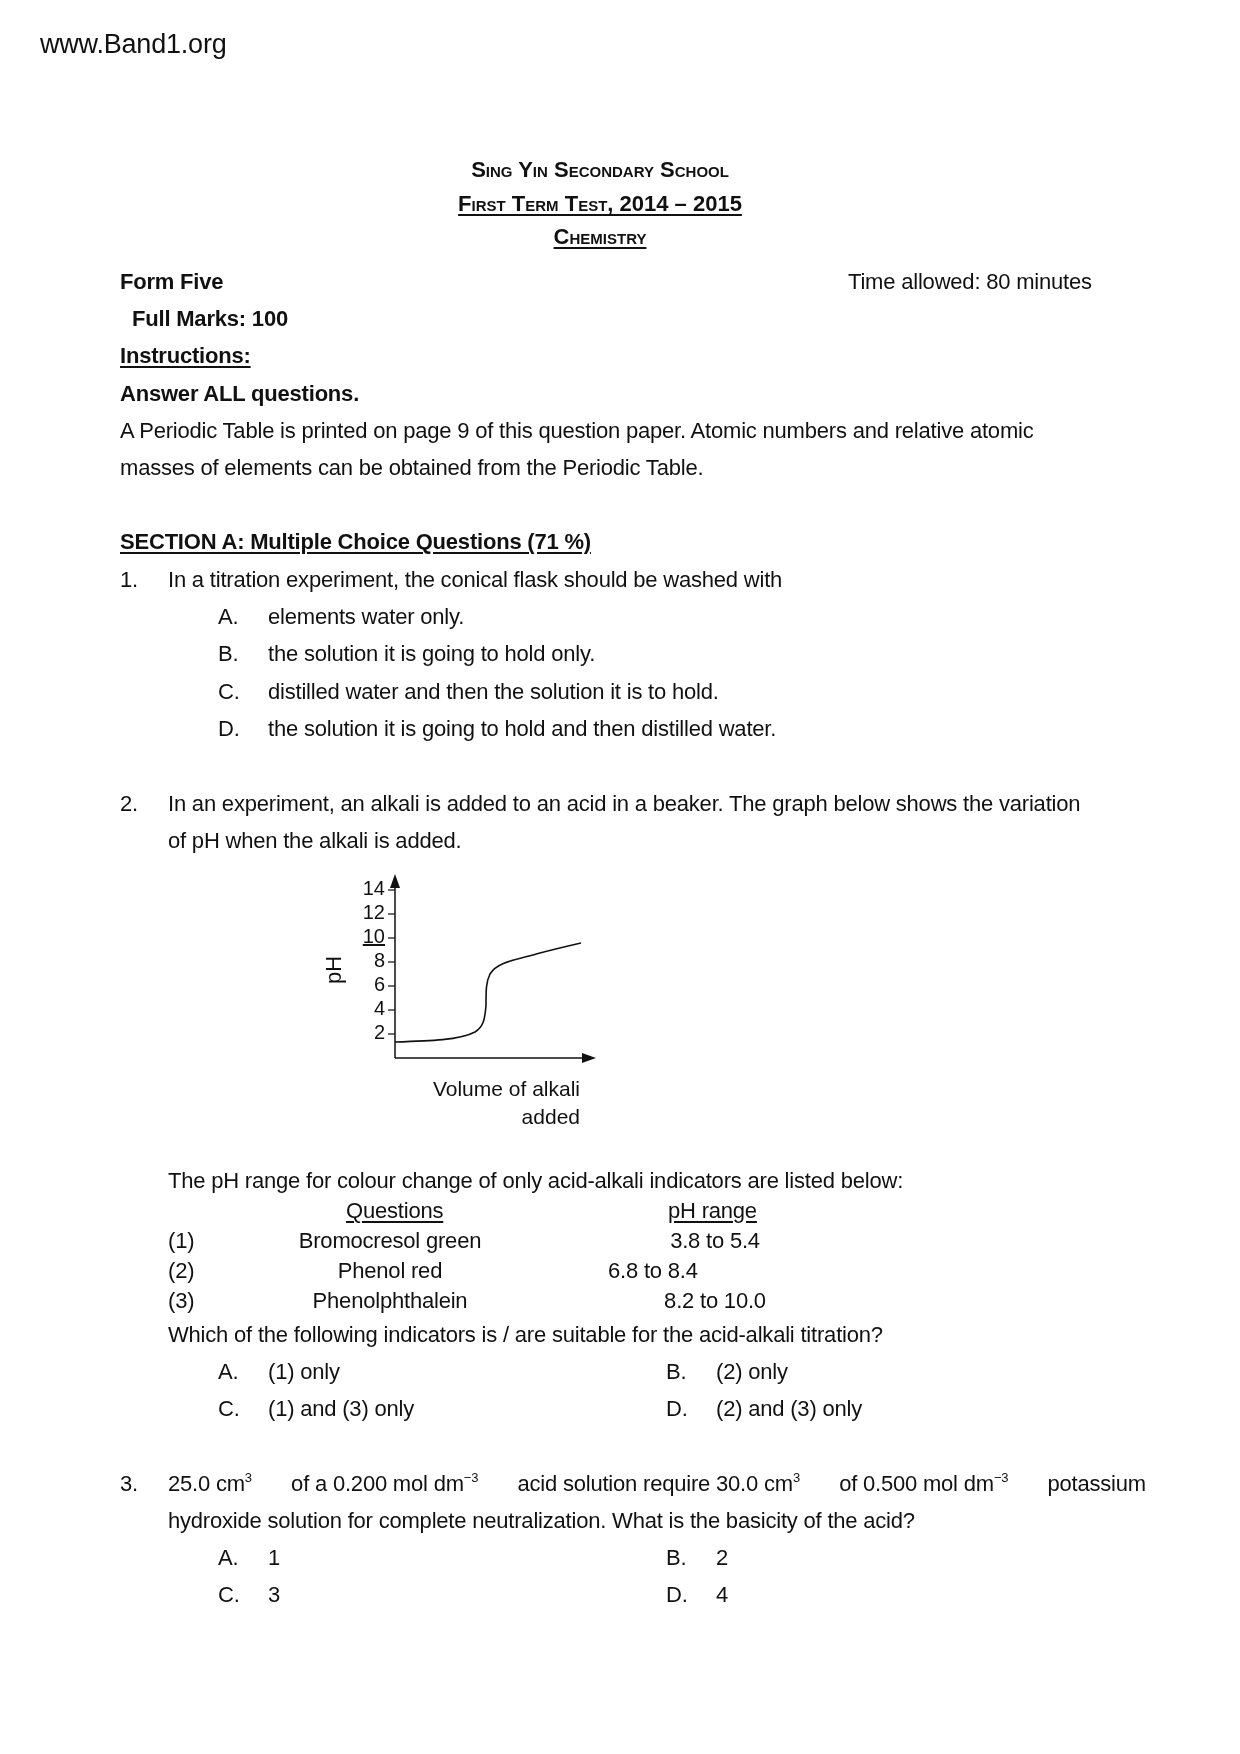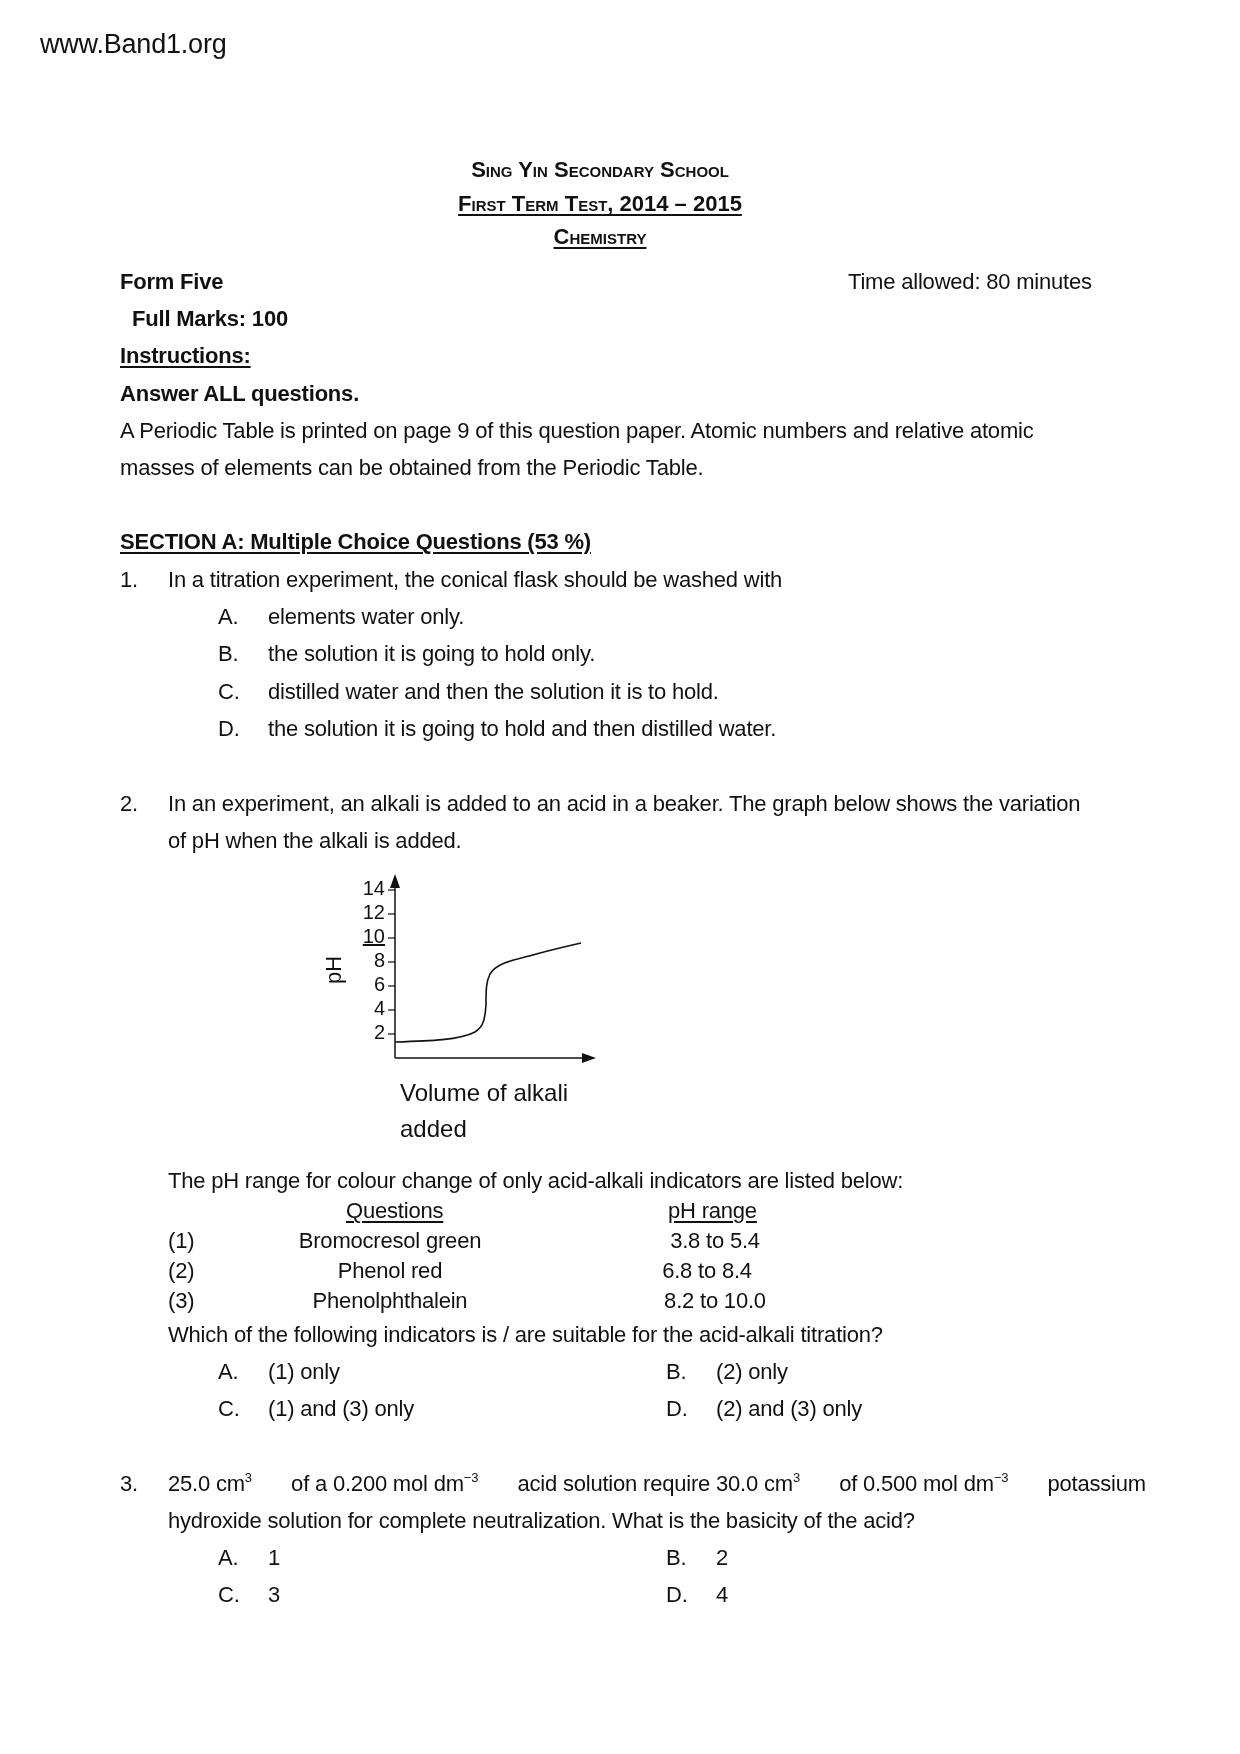--- a/index.html
+++ b/index.html
@@ -25,21 +25,21 @@
 <div class="header-line" style="top:224px; left:-20px;"><span class="u sc">Chemistry</span></div>
 
 <div class="abs t b" style="left:120px; top:268px;">Form Five</div>
 <div class="abs t" style="left:848px; top:268px;">Time allowed: 80 minutes</div>
 <div class="abs t b" style="left:132px; top:305px;">Full Marks: 100</div>
 <div class="abs t b u" style="left:120px; top:342px;">Instructions:</div>
 <div class="abs t b" style="left:120px; top:380px;">Answer ALL questions.</div>
 <div class="abs t" style="left:120px; top:417px; width:1025px; text-align:justify;">A Periodic Table is printed on page 9 of this question paper.  Atomic numbers and relative atomic</div>
 <div class="abs t" style="left:120px; top:454px;">masses of elements can be obtained from the Periodic Table.</div>
 
-<div class="abs t b u" style="left:120px; top:528px;">SECTION A: Multiple Choice Questions (53 %)</div>
+<div class="abs t b u" style="left:120px; top:528px;">SECTION A: Multiple Choice Questions (71 %)</div>
 
 <div>
   <div class="abs t" style="left:120px; top:566px;">1.</div>
   <div class="abs t" style="left:168px; top:566px;">In a titration experiment, the conical flask should be washed with</div>
   <div class="abs t" style="left:218px; top:603px;">A.</div>
   <div class="abs t" style="left:268px; top:603px;">elements water only.</div>
   <div class="abs t" style="left:218px; top:640px;">B.</div>
   <div class="abs t" style="left:268px; top:640px;">the solution it is going to hold only.</div>
   <div class="abs t" style="left:218px; top:678px;">C.</div>
   <div class="abs t" style="left:268px; top:678px;">distilled water and then the solution it is to hold.</div>
@@ -74,36 +74,36 @@
       <path d="M95,172 C130,171 160,170 175,162 C183,157 185,150 186,135 C186,120 186,112 190,104 C197,92 215,90 240,83 C255,79 268,76 281,73" fill="none" stroke="#111" stroke-width="1.6"></path>
     </svg>
     <div class="tick" style="right:215px; top:7px;">14</div>
     <div class="tick" style="right:215px; top:31px;">12</div>
     <div class="tick" style="right:215px; top:55px;text-decoration:underline;">10</div>
     <div class="tick" style="right:215px; top:79px;">8</div>
     <div class="tick" style="right:215px; top:103px;">6</div>
     <div class="tick" style="right:215px; top:127px;">4</div>
     <div class="tick" style="right:215px; top:151px;">2</div>
     <div class="abs" style="left:20px; top:87px; font-size:22px; transform:rotate(-90deg);">pH</div>
-    <div class="abs" style="left:100px; top:205px; width:180px; white-space:normal; text-align:left; font-size:24px; line-height:36px;">Volume of alkali added</div>
+    <div class="abs" style="left:100px; top:205px; width:180px; white-space:normal; text-align:right; font-size:21px; line-height:28px;">Volume of alkali added</div>
   </div>
 
   <div class="abs t" style="left:168px; top:1167px;">The pH range for colour change of only acid-alkali indicators are listed below:</div>
   <div class="abs t u" style="left:346px; top:1197px;">Questions</div>
   <div class="abs t u" style="left:668px; top:1197px;">pH range</div>
 
   <div>
     <div class="abs t" style="left:168px; top:1227px;">(1)</div>
     <div class="abs t" style="left:260px; width:260px; text-align:center; top:1227px;">Bromocresol green</div>
     <div class="abs t" style="left:640px; width:150px; text-align:center; top:1227px;">3.8 to 5.4</div>
   </div>
   <div>
     <div class="abs t" style="left:168px; top:1257px;">(2)</div>
     <div class="abs t" style="left:260px; width:260px; text-align:center; top:1257px;">Phenol red</div>
-    <div class="abs t" style="left:632px; width:150px; text-align:center; top:1257px;">6.8 to 8.4</div>
+    <div class="abs t" style="left:608px; width:150px; text-align:left; top:1257px;">6.8 to 8.4</div>
   </div>
   <div>
     <div class="abs t" style="left:168px; top:1287px;">(3)</div>
     <div class="abs t" style="left:260px; width:260px; text-align:center; top:1287px;">Phenolphthalein</div>
     <div class="abs t" style="left:640px; width:150px; text-align:center; top:1287px;">8.2 to 10.0</div>
   </div>
 
   <div class="abs t" style="left:168px; top:1321px;">Which of the following indicators is / are suitable for the acid-alkali titration?</div>
   <div class="abs t" style="left:218px; top:1358px;">A.</div>
   <div class="abs t" style="left:268px; top:1358px;">(1) only</div>

